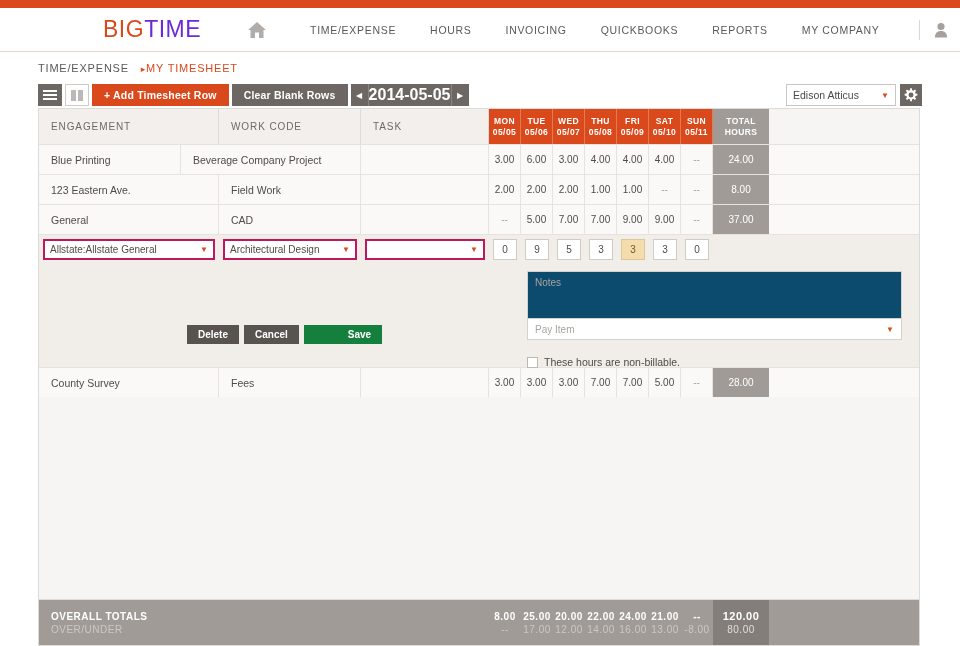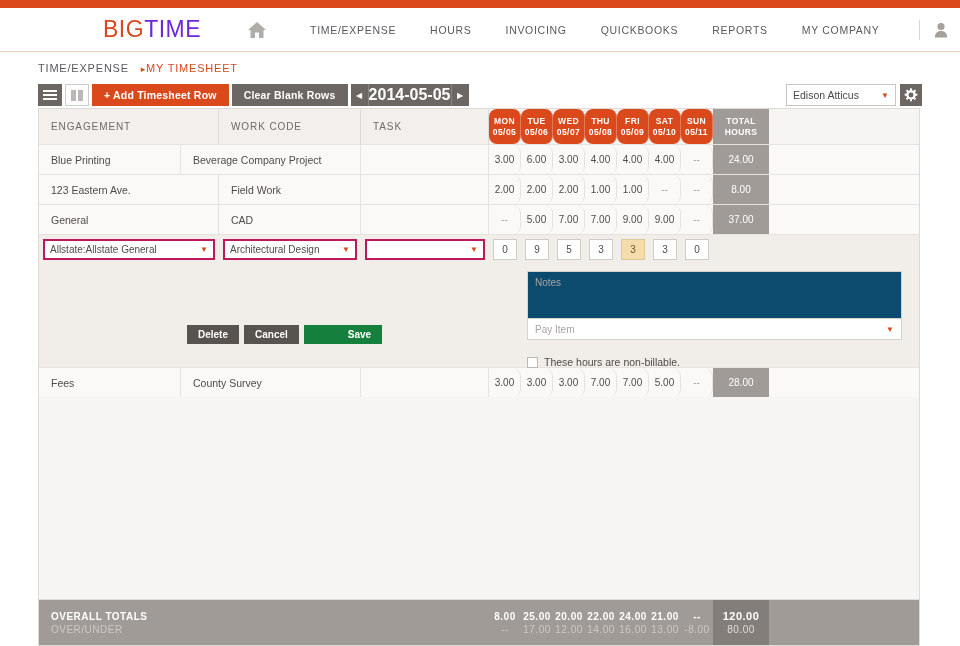--- a/index.html
+++ b/index.html
@@ -94,21 +94,21 @@
     position: absolute; left: 38px; top: 108px;
     width: 882px; height: 538px;
     background: #f7f5f3;
     border: 1px solid #dedad6;
   }
   .row { display: flex; width: 100%; }
 
   .c-eng   { width: 180px; }
   .c-work  { width: 142px; }
   .c-task  { width: 128px; }
-  .c-day   { width: 32px; border-radius: 8px; }
+  .c-day   { width: 32px; }
   .c-total { width: 56px; }
 
   
   .hrow { height: 35px; }
   .hcell {
     display: flex; align-items: center;
     font-size: 10px; letter-spacing: .9px; color: #6f6a66;
     padding-left: 12px; background: #f2efec;
     border-right: 1px solid #dedad6;
   }
@@ -429,22 +429,22 @@
           <span class="dd">▼</span>
         </div>
         <div class="cbrow">
           <div class="cbox"></div>
           <div class="cblabel">These hours are non-billable.</div>
         </div>
       </div>
     </div>
 
     <div class="row drow">
+      <div class="dcell c-eng">County Survey</div>
       <div class="dcell c-work">Fees</div>
-      <div class="dcell c-eng">County Survey</div>
       <div class="dcell c-task"></div>
       <div class="dcell dcell-num c-day">3.00</div>
       <div class="dcell dcell-num c-day">3.00</div>
       <div class="dcell dcell-num c-day">3.00</div>
       <div class="dcell dcell-num c-day">7.00</div>
       <div class="dcell dcell-num c-day">7.00</div>
       <div class="dcell dcell-num c-day">5.00</div>
       <div class="dcell dcell-num c-day dash">--</div>
       <div class="dcell dcell-total c-total">28.00</div>
     </div>

